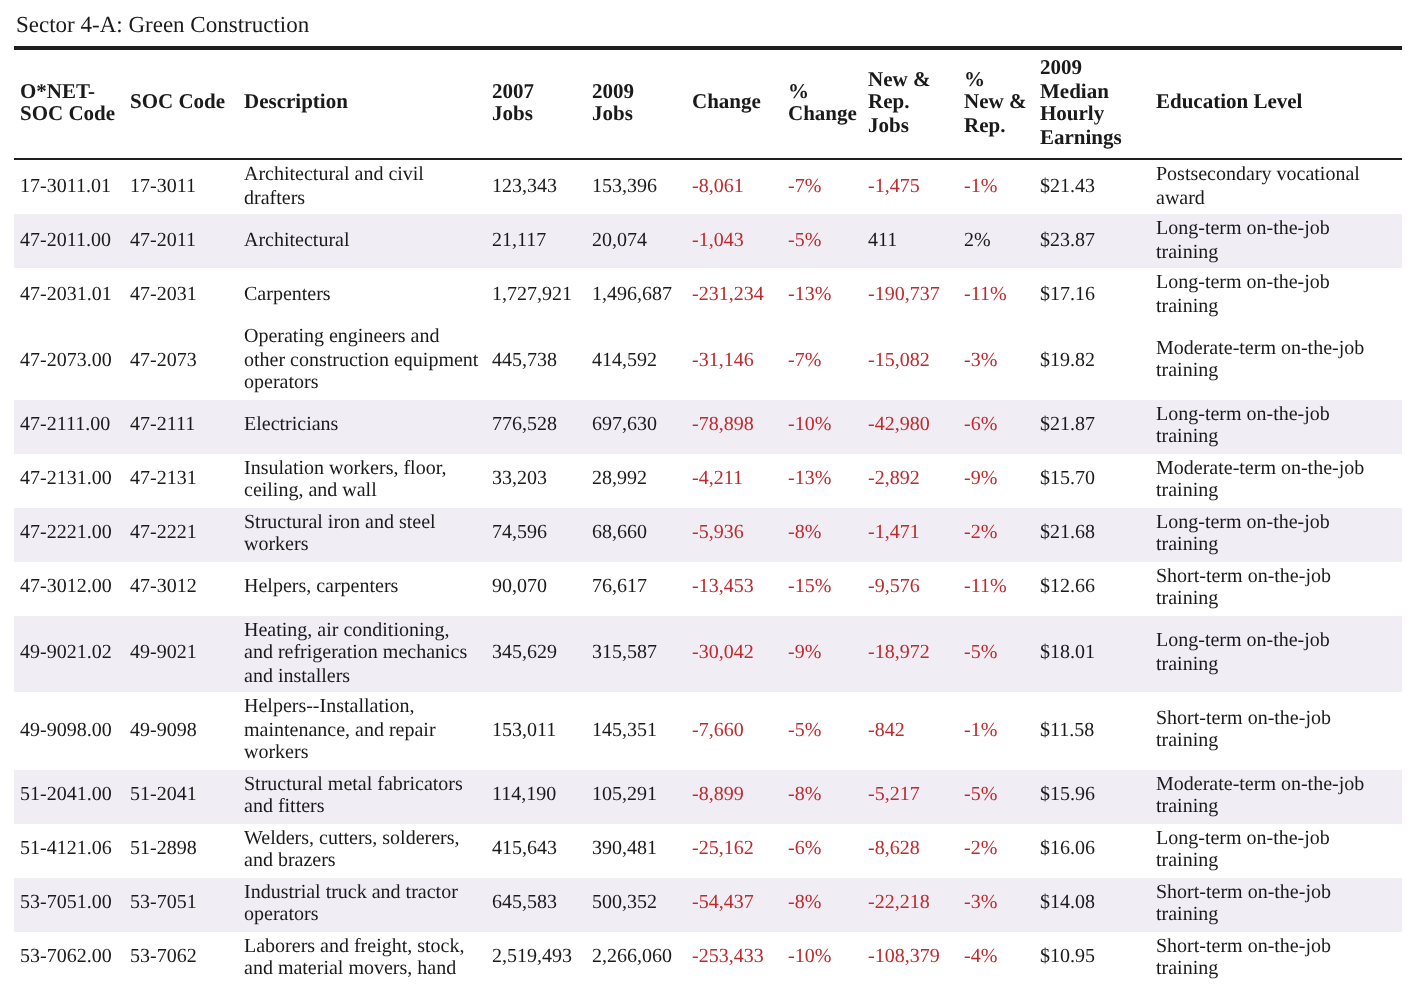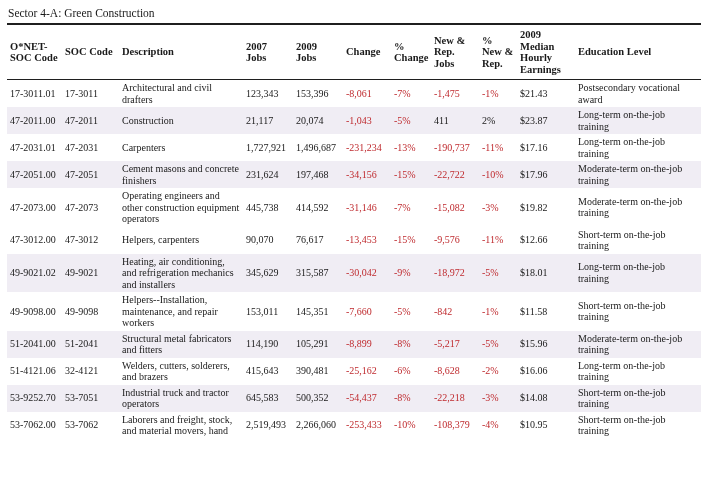--- a/index.html
+++ b/index.html
@@ -85,21 +85,21 @@
           <td class="neg">-8,061</td>
           <td class="neg">-7%</td>
           <td class="neg">-1,475</td>
           <td class="neg">-1%</td>
           <td>$21.43</td>
           <td>Postsecondary vocational award</td>
         </tr>
         <tr class="shade">
           <td>47-2011.00</td>
           <td>47-2011</td>
-          <td>Construction</td>
+          <td>Architectural</td>
           <td>21,117</td>
           <td>20,074</td>
           <td class="neg">-1,043</td>
           <td class="neg">-5%</td>
           <td>411</td>
           <td>2%</td>
           <td>$23.87</td>
           <td>Long-term on-the-job training</td>
         </tr>
         <tr>
@@ -107,47 +107,73 @@
           <td>47-2031</td>
           <td>Carpenters</td>
           <td>1,727,921</td>
           <td>1,496,687</td>
           <td class="neg">-231,234</td>
           <td class="neg">-13%</td>
           <td class="neg">-190,737</td>
           <td class="neg">-11%</td>
           <td>$17.16</td>
           <td>Long-term on-the-job training</td>
-        </tr>
-        <tr class="shade">
-          <td>47-2051.00</td>
-          <td>47-2051</td>
-          <td>Cement masons and concrete finishers</td>
-          <td>231,624</td>
-          <td>197,468</td>
-          <td class="neg">-34,156</td>
-          <td class="neg">-15%</td>
-          <td class="neg">-22,722</td>
-          <td class="neg">-10%</td>
-          <td>$17.96</td>
-          <td>Moderate-term on-the-job training</td>
         </tr>
         <tr>
           <td>47-2073.00</td>
           <td>47-2073</td>
           <td>Operating engineers and other construction equipment operators</td>
           <td>445,738</td>
           <td>414,592</td>
           <td class="neg">-31,146</td>
           <td class="neg">-7%</td>
           <td class="neg">-15,082</td>
           <td class="neg">-3%</td>
           <td>$19.82</td>
           <td>Moderate-term on-the-job training</td>
         </tr>
+        <tr class="shade">
+          <td>47-2111.00</td>
+          <td>47-2111</td>
+          <td>Electricians</td>
+          <td>776,528</td>
+          <td>697,630</td>
+          <td class="neg">-78,898</td>
+          <td class="neg">-10%</td>
+          <td class="neg">-42,980</td>
+          <td class="neg">-6%</td>
+          <td>$21.87</td>
+          <td>Long-term on-the-job training</td>
+        </tr>
+        <tr>
+          <td>47-2131.00</td>
+          <td>47-2131</td>
+          <td>Insulation workers, floor, ceiling, and wall</td>
+          <td>33,203</td>
+          <td>28,992</td>
+          <td class="neg">-4,211</td>
+          <td class="neg">-13%</td>
+          <td class="neg">-2,892</td>
+          <td class="neg">-9%</td>
+          <td>$15.70</td>
+          <td>Moderate-term on-the-job training</td>
+        </tr>
+        <tr class="shade">
+          <td>47-2221.00</td>
+          <td>47-2221</td>
+          <td>Structural iron and steel workers</td>
+          <td>74,596</td>
+          <td>68,660</td>
+          <td class="neg">-5,936</td>
+          <td class="neg">-8%</td>
+          <td class="neg">-1,471</td>
+          <td class="neg">-2%</td>
+          <td>$21.68</td>
+          <td>Long-term on-the-job training</td>
+        </tr>
         <tr>
           <td>47-3012.00</td>
           <td>47-3012</td>
           <td>Helpers, carpenters</td>
           <td>90,070</td>
           <td>76,617</td>
           <td class="neg">-13,453</td>
           <td class="neg">-15%</td>
           <td class="neg">-9,576</td>
           <td class="neg">-11%</td>
@@ -188,33 +214,33 @@
           <td>105,291</td>
           <td class="neg">-8,899</td>
           <td class="neg">-8%</td>
           <td class="neg">-5,217</td>
           <td class="neg">-5%</td>
           <td>$15.96</td>
           <td>Moderate-term on-the-job training</td>
         </tr>
         <tr>
           <td>51-4121.06</td>
-          <td>32-4121</td>
+          <td>51-2898</td>
           <td>Welders, cutters, solderers, and brazers</td>
           <td>415,643</td>
           <td>390,481</td>
           <td class="neg">-25,162</td>
           <td class="neg">-6%</td>
           <td class="neg">-8,628</td>
           <td class="neg">-2%</td>
           <td>$16.06</td>
           <td>Long-term on-the-job training</td>
         </tr>
         <tr class="shade">
-          <td>53-9252.70</td>
+          <td>53-7051.00</td>
           <td>53-7051</td>
           <td>Industrial truck and tractor operators</td>
           <td>645,583</td>
           <td>500,352</td>
           <td class="neg">-54,437</td>
           <td class="neg">-8%</td>
           <td class="neg">-22,218</td>
           <td class="neg">-3%</td>
           <td>$14.08</td>
           <td>Short-term on-the-job training</td>

